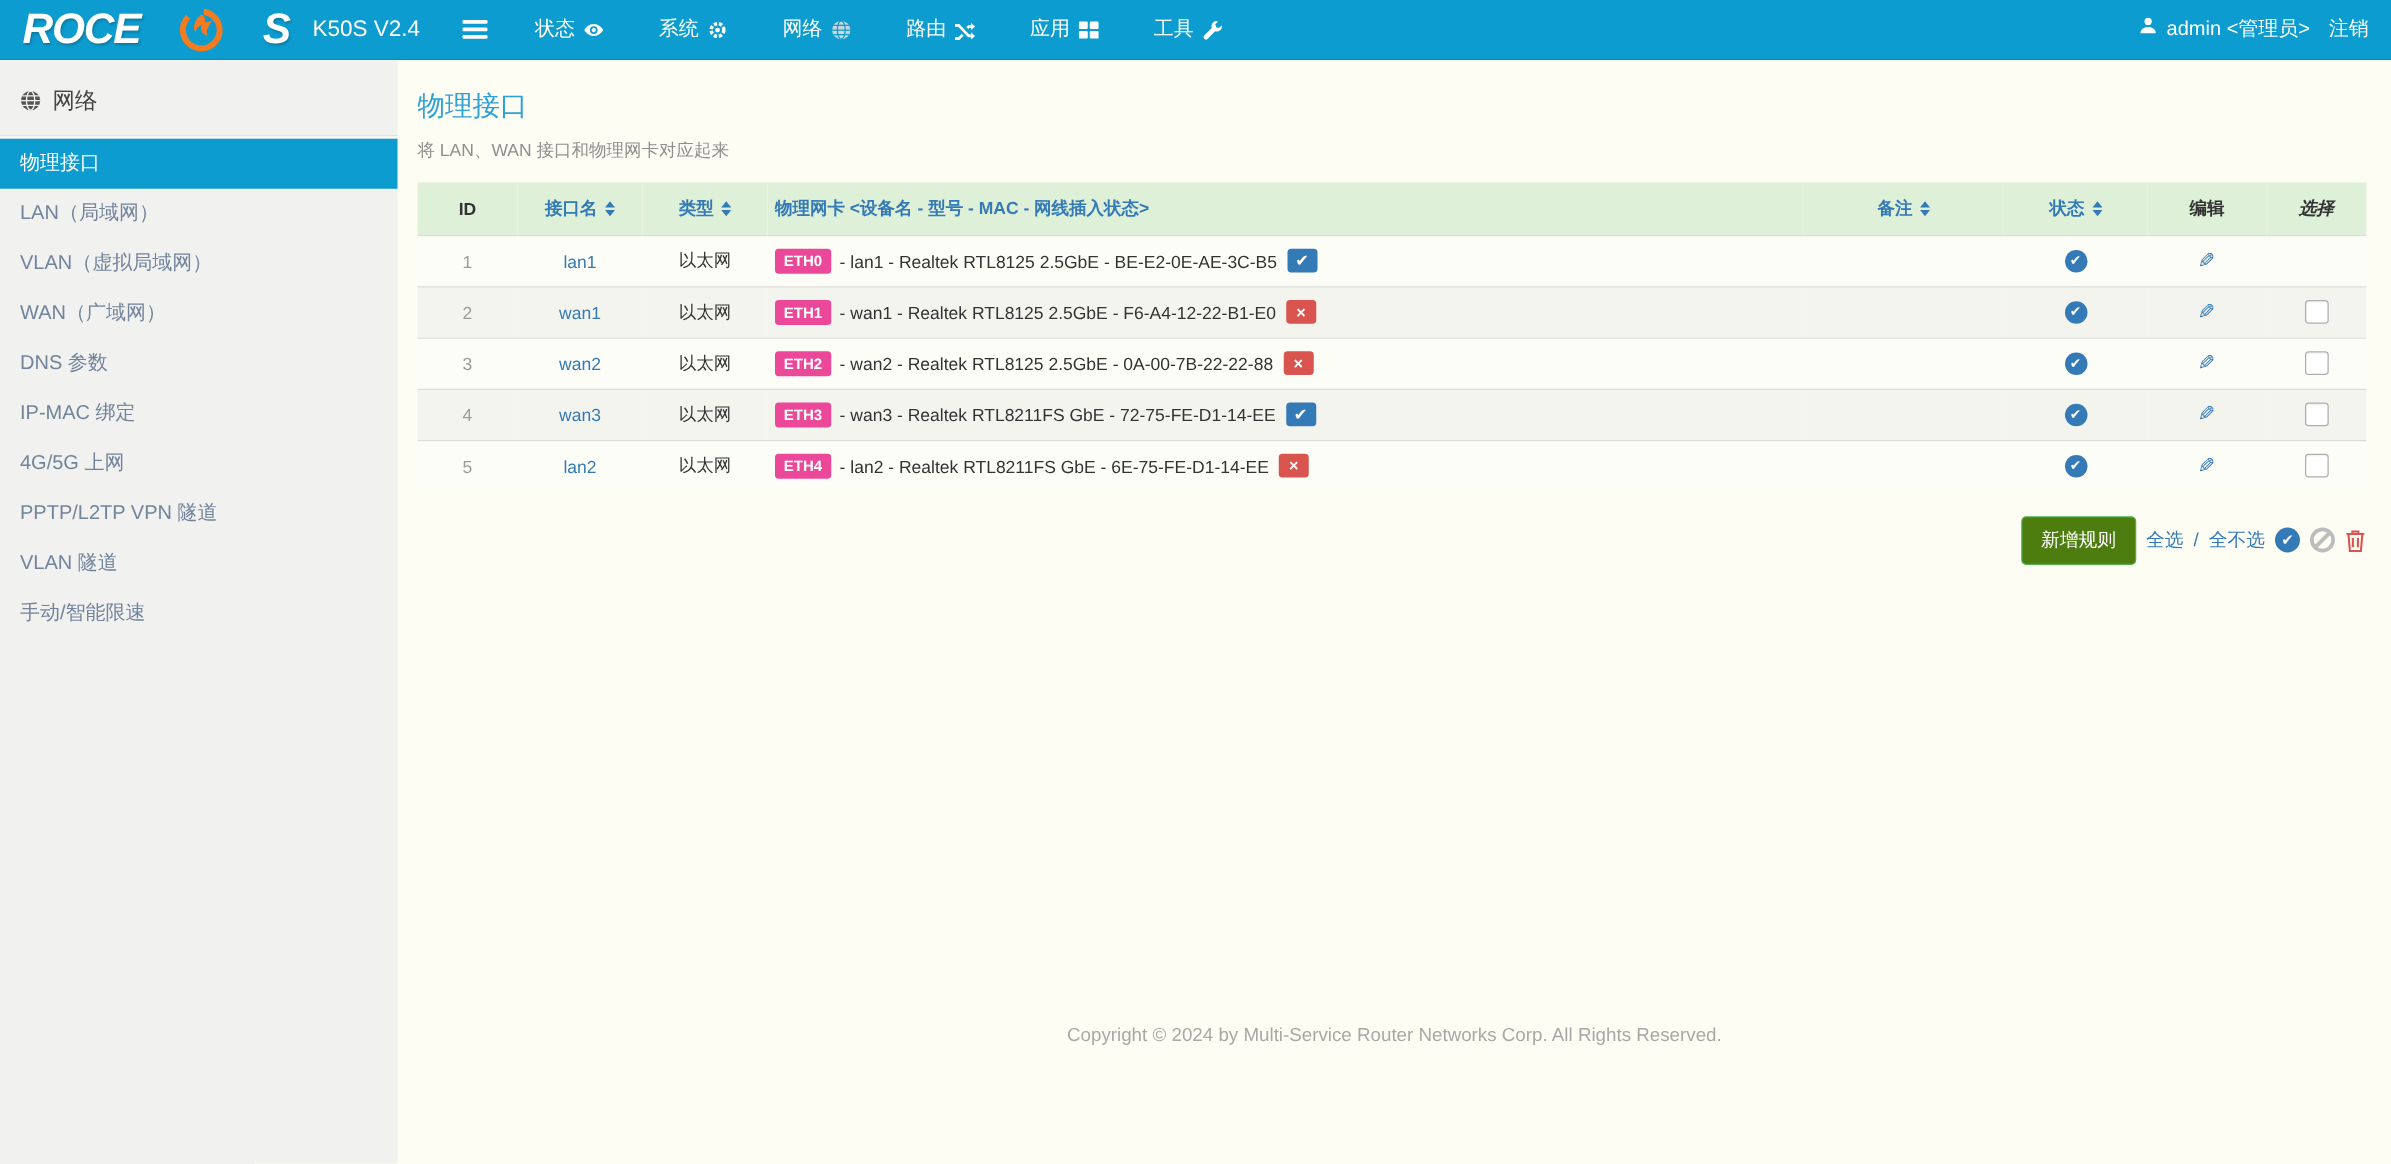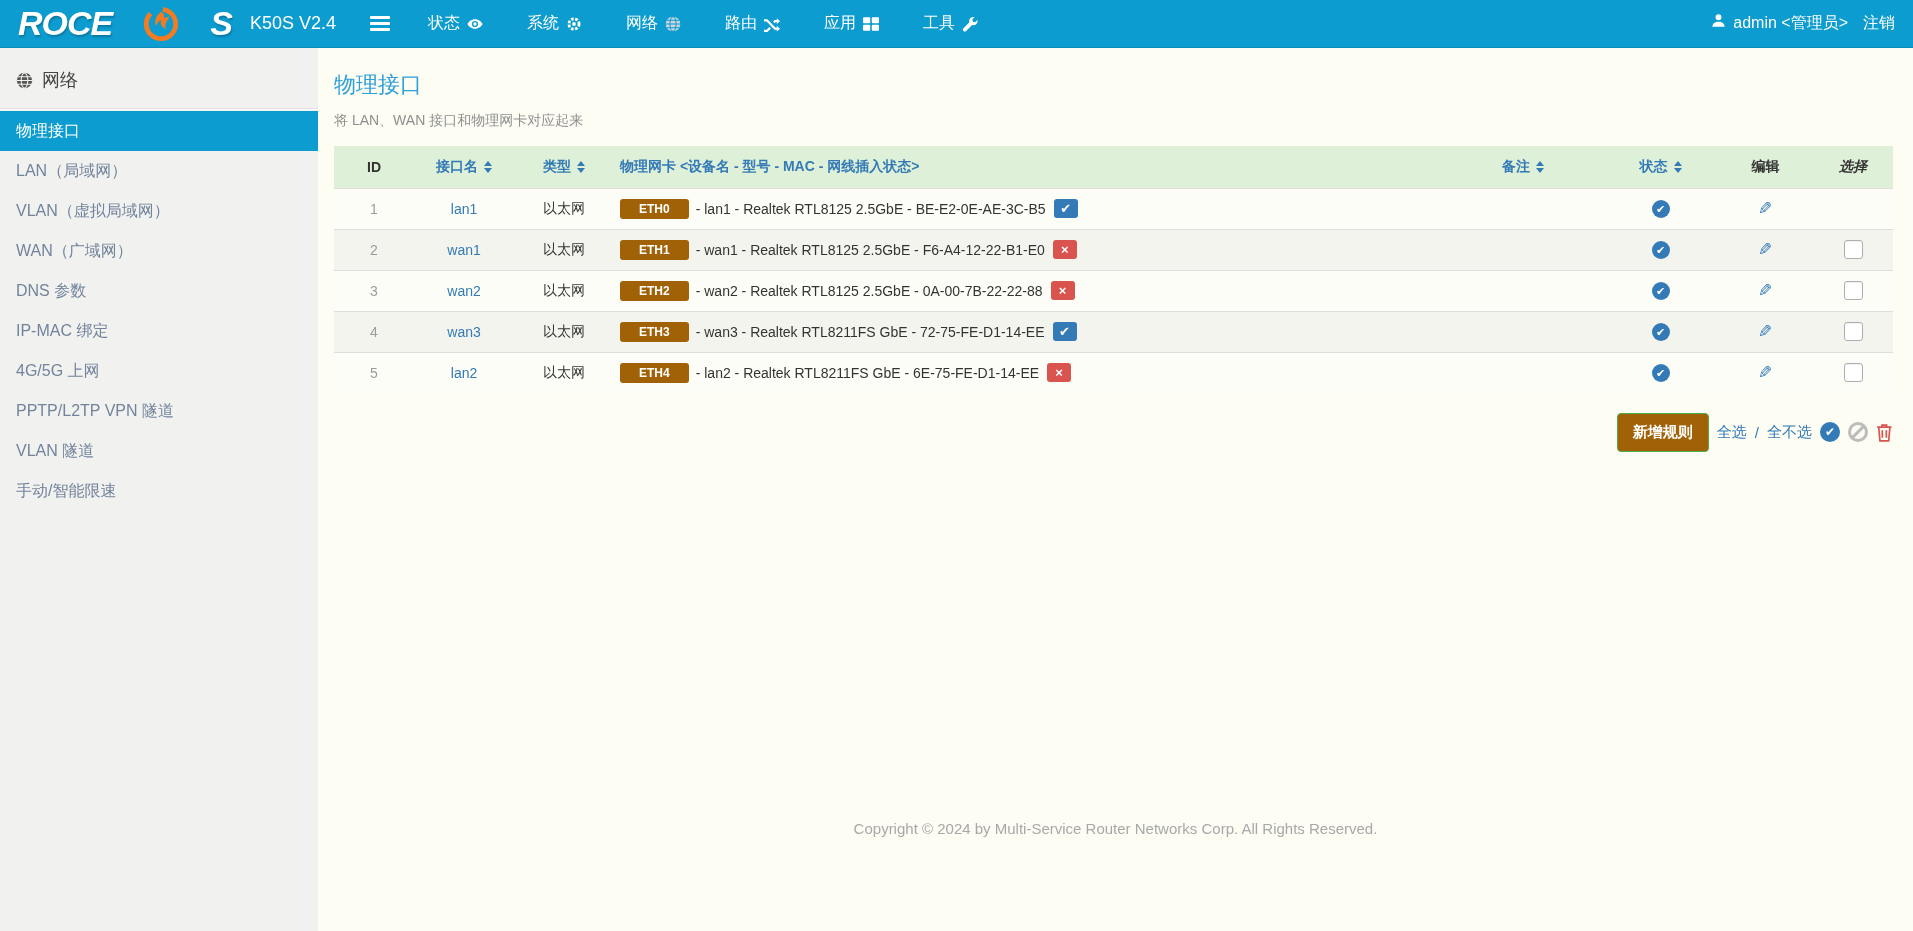--- a/index.html
+++ b/index.html
@@ -46,36 +46,36 @@
   .sort i{display:block;width:0;height:0;border-left:4px solid transparent;border-right:4px solid transparent;}
   .sort .up{border-bottom:5px solid currentColor;}
   .sort .down{border-top:5px solid currentColor;}
 
   tbody tr{border-top:1px solid #dddddd;background:#fdfdf7;}
   tbody tr:nth-child(even){background:#f4f4ef;}
   tbody td{height:40px;text-align:center;padding:0 6px;color:#333;}
   td.col-id{color:#9b9b9b;}
   td.col-name a{color:#337ab7;cursor:pointer;}
   td.col-nic{text-align:left;}
-  .badge-eth{display:inline-block;background:#a16207;color:#fff;font-size:12px;font-weight:bold;padding:3px 19px;border-radius:3px;margin-right:7px;vertical-align:middle;}
+  .badge-eth{display:inline-block;background:#ec4899;color:#fff;font-size:12px;font-weight:bold;padding:3px 7px;border-radius:3px;margin-right:7px;vertical-align:middle;}
   .nic-text{vertical-align:middle;color:#333;}
   .plug{display:inline-block;min-width:24px;height:19px;line-height:19px;border-radius:3px;color:#fff;text-align:center;font-size:13px;font-weight:bold;margin-left:8px;vertical-align:middle;}
   .plug.ok{background:#337ab7;}
   .plug.fail{background:#d9534f;}
   .status-ok{display:inline-block;width:18px;height:18px;border-radius:50%;background:#337ab7;color:#fff;font-size:11px;line-height:18px;text-align:center;font-weight:bold;}
   .edit-icon{color:#337ab7;font-size:17px;cursor:pointer;display:inline-block;transform:scaleX(-1);}
   .checkbox{display:inline-block;width:17px;height:17px;border:1px solid #aeaeae;border-radius:3px;background:#fff;box-shadow:inset 0 1px 1px rgba(0,0,0,.06);cursor:pointer;vertical-align:middle;}
   .checkbox.hidden{visibility:hidden;}
 
   
   .w-id{width:80px;}.w-name{width:100px;}.w-type{width:100px;}.w-note{width:160px;}.w-status{width:115px;}.w-edit{width:95px;}.w-sel{width:80px;font-style:italic;}
 
   
   .actions{display:flex;justify-content:flex-end;align-items:center;gap:8px;margin-top:20px;}
-  .btn-add{background:#a16207;border:1px solid #4cae4c;color:#fff;font-size:15px;padding:9px 15px;border-radius:4px;cursor:pointer;font-family:inherit;font-weight:bold;}
+  .btn-add{background:#4d7c0f;border:1px solid #4cae4c;color:#fff;font-size:15px;padding:9px 15px;border-radius:4px;cursor:pointer;font-family:inherit;}
   .action-link{color:#337ab7;font-size:15px;cursor:pointer;}
   .action-sep{color:#337ab7;font-size:15px;}
   .icon-circle-check{display:inline-block;width:20px;height:20px;border-radius:50%;background:#337ab7;color:#fff;text-align:center;line-height:20px;font-size:12px;font-weight:bold;cursor:pointer;}
   .icon-ban{display:inline-block;width:14px;height:14px;border:3px solid #bcbcbc;border-radius:50%;position:relative;cursor:pointer;}
   .icon-ban::after{content:"";position:absolute;left:50%;top:-1px;width:3px;height:16px;background:#bcbcbc;transform:translateX(-50%) rotate(45deg);}
   .icon-trash{display:inline-flex;width:17px;height:19px;cursor:pointer;}
 
   
   .footer{position:absolute;left:0;right:0;top:772px;text-align:center;color:#a8a8a8;font-size:15px;}
 </style>

